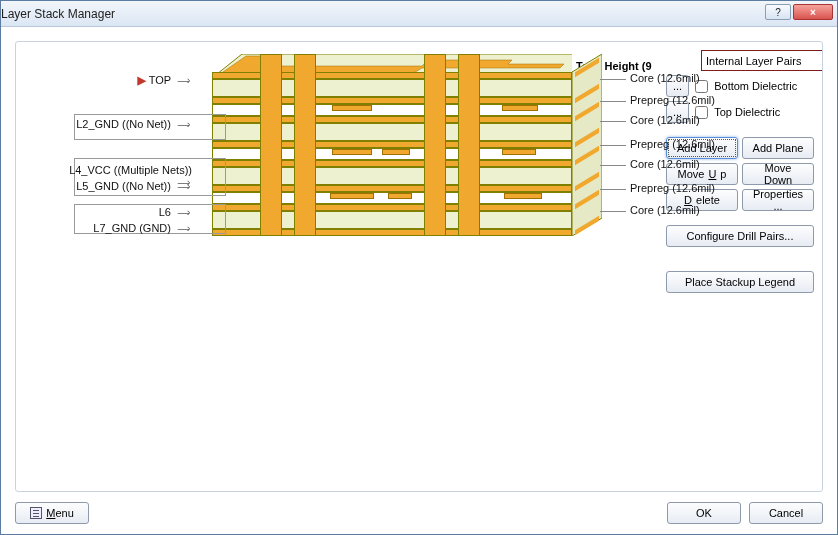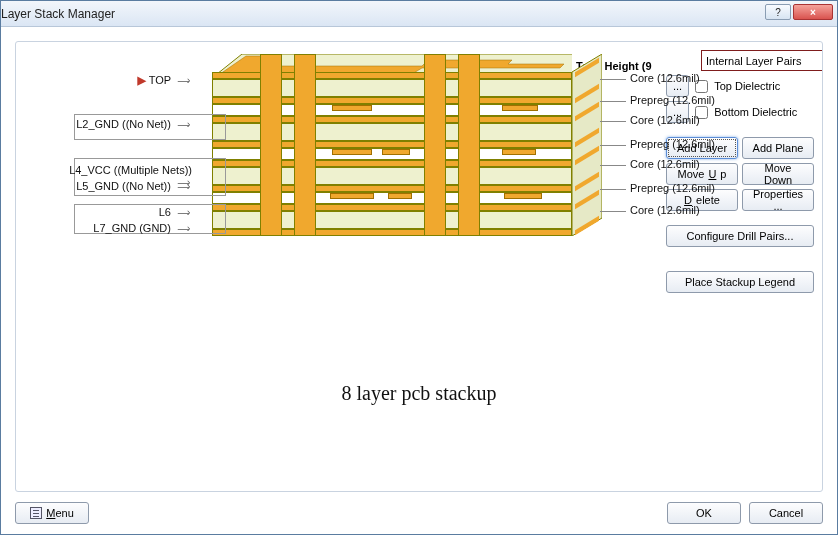--- a/index.html
+++ b/index.html
@@ -234,26 +234,26 @@
       <div class="total-height">Total Height (9</div>
 
       <div class="side">
         <select>
           <option>Internal Layer Pairs</option>
         </select>
 
         <div class="chk-row">
           <button class="btn btn-small">...</button>
           <input type="checkbox" style="">
-          <span>Top Dielectric</span>
+          <span>Bottom Dielectric</span>
         </div>
         <div class="chk-row">
           <button class="btn btn-small">...</button>
           <input type="checkbox" style="">
-          <span>Bottom Dielectric</span>
+          <span>Top Dielectric</span>
         </div>
 
         <div class="gap"></div>
 
         <div class="btn-row">
           <button class="btn focus">Add Layer</button>
           <button class="btn">Add Plane</button>
         </div>
         <div class="btn-row">
           <button class="btn">
@@ -355,21 +355,20 @@
 
         <div class="label-right" style="left:548px; top:0px">Core (12.6mil)</div>
         <div class="label-right" style="left:548px; top:22px">Prepreg (12.6mil)</div>
         <div class="label-right" style="left:548px; top:42px">Core (12.6mil)</div>
         <div class="label-right" style="left:548px; top:66px">Prepreg (12.6mil)</div>
         <div class="label-right" style="left:548px; top:86px">Core (12.6mil)</div>
         <div class="label-right" style="left:548px; top:110px">Prepreg (12.6mil)</div>
         <div class="label-right" style="left:548px; top:132px">Core (12.6mil)</div>
       </div>
 
-      <div class="caption">8 layer pcb stackup</div>
     </div>
 
     <div class="footer">
       <button class="btn">
         <span class="menu-icon"></span>
         <span><u class="mn">M</u><span>enu</span></span>
       </button>
       <div class="footer-right">
         <button class="btn">OK</button>
         <button class="btn">Cancel</button>

